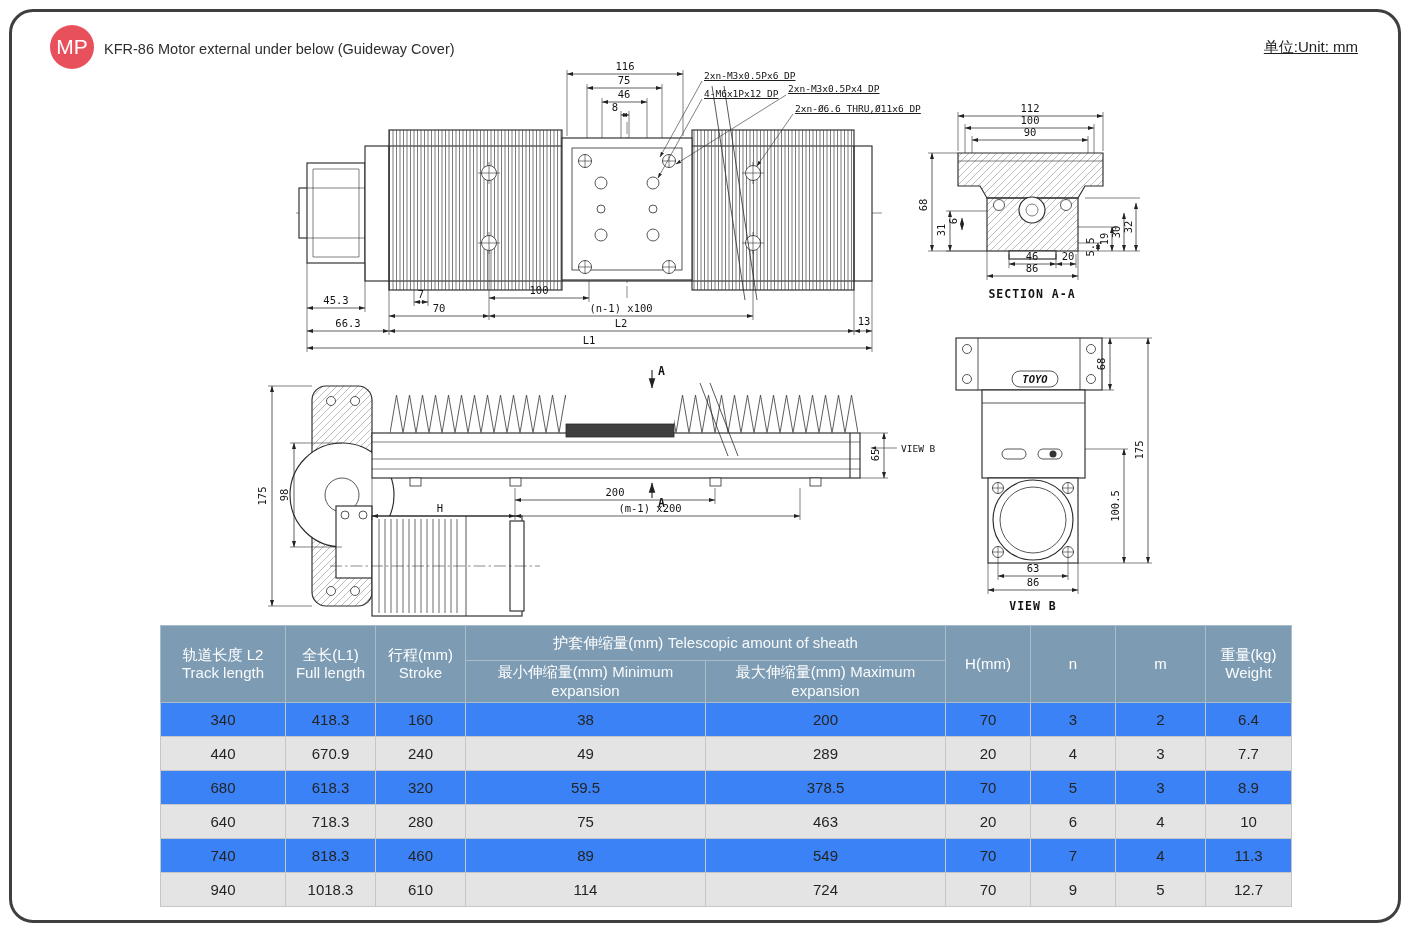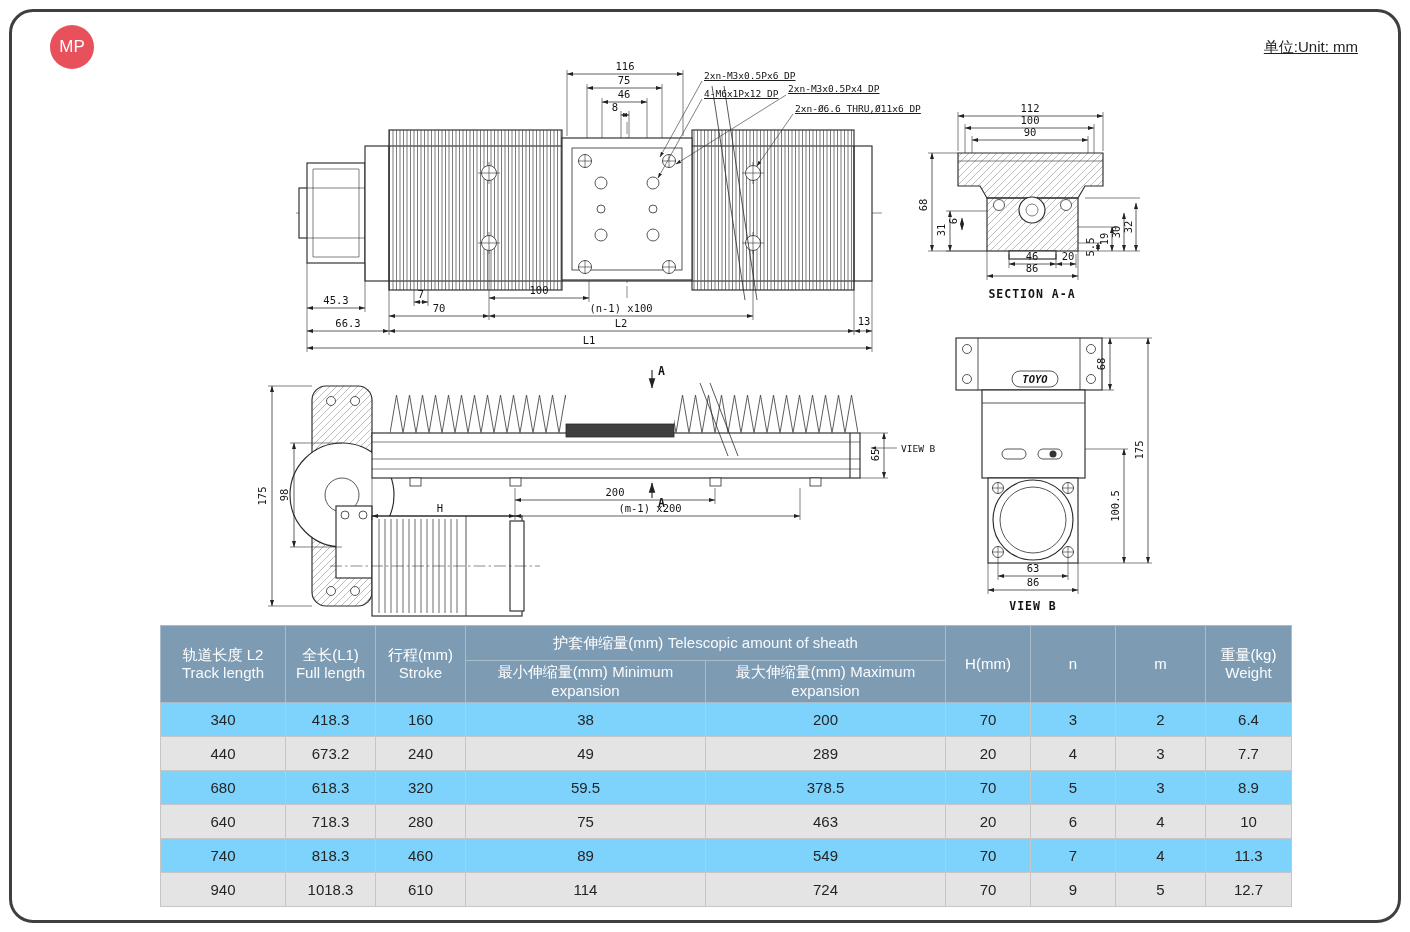--- a/index.html
+++ b/index.html
@@ -1,21 +1,21 @@
 <!DOCTYPE html>
 <html><head>
 <meta charset="utf-8">
 <style>
   * { margin:0; padding:0; box-sizing:border-box; }
   html,body { width:1410px; height:932px; }
   body { background:#fff; font-family:"Liberation Sans", sans-serif; position:relative; overflow:hidden; color:#222; }
   .frame { position:absolute; inset:9px; border:3px solid #3f3f3f; border-radius:24px; pointer-events:none; }
 
   .header { position:absolute; top:24px; left:50px; right:52px; height:46px; display:flex; align-items:center; }
-  .badge { width:44px; height:44px; border-radius:50%; background:#e8505b; color:#fff; display:flex; align-items:center; justify-content:center; font-size:17px; flex:0 0 auto; }
+  .badge { width:44px; height:44px; border-radius:50%; background:#e8505b; color:#fff; display:flex; align-items:center; justify-content:center; font-size:21px; flex:0 0 auto; }
   .title-cn { font-size:21px; color:#1f1f1f; margin-left:14px; letter-spacing:.5px; white-space:nowrap; }
   .title-en { font-size:14.5px; color:#2e2e2e; margin-left:10px; margin-top:4px; white-space:nowrap; }
   .unit { margin-left:auto; font-size:15px; color:#1f1f1f; white-space:nowrap;text-decoration:underline; }
 
   svg.draw { position:absolute; left:0; top:58px; }
   .s1 { stroke:#2c2c2c; stroke-width:1.15; }
   .s08 { stroke:#2c2c2c; stroke-width:0.8; }
   .tn { stroke:#2c2c2c; stroke-width:0.6; fill:none; }
   .dm { stroke:#2c2c2c; stroke-width:0.75; fill:none; }
   .cl { stroke:#2c2c2c; stroke-width:0.55; fill:none; stroke-dasharray:12 3 2.5 3; }
@@ -27,30 +27,31 @@
   text.txb { font-size:11.5px; font-weight:bold; letter-spacing:1px; }
 
   .tablewrap { position:absolute; left:140px; top:625px; width:1131px; }
   table { border-collapse:collapse; width:100%; table-layout:fixed; border:1px solid #8fa5b5;margin-left:20px; }
   th { background:#7d9cb4; color:#fff; font-weight:normal; border:1px solid #a9bcca; padding:2px 3px; text-align:center; vertical-align:middle; }
   thead tr:first-child { height:35px; }
   thead tr:last-child  { height:35px; }
   .hcn { font-size:15px; line-height:1.25; }
   .hen { font-size:15px; line-height:1.2; opacity:.95; }
   span.hcn, span.hen { display:inline; }
-  td { border:1px solid #c6c6c6; text-align:center; font-size:15px; color:#242424; height:34px; background:#7dd3fc; }
+  td { border:1px solid #c6c6c6; text-align:center; font-size:15px; color:#242424; height:34px; background:#3b82f6; }
   tbody tr:nth-child(even) td { background:#e4e4e4; }
 </style>
 </head>
 <body>
 
 <div class="frame"></div>
 
 <div class="header">
   <div class="badge">MP</div>
+  <div class="title-en">KFR-86 Motor external under below (Guideway Cover)</div>
   <div class="unit">单位:Unit: mm</div>
 </div>
 
 <svg class="draw" width="1410" height="566" viewBox="0 0 1410 566">
   <defs>
     <marker id="aE" viewBox="0 0 10 10" refX="9.5" refY="5" markerWidth="9" markerHeight="9" orient="auto-start-reverse">
       <path d="M0,1.8 L10,5 L0,8.2 Z" fill="#222"></path>
     </marker>
     <pattern id="vlines" width="7" height="10" patternUnits="userSpaceOnUse">
       <path d="M1,0 V10 M4.5,0 V10" stroke="#5a5a5a" stroke-width="0.8"></path>
@@ -351,21 +352,21 @@
           <td>160</td>
           <td>38</td>
           <td>200</td>
           <td>70</td>
           <td>3</td>
           <td>2</td>
           <td>6.4</td>
         </tr>
         <tr>
           <td>440</td>
-          <td>673.2</td>
+          <td>670.9</td>
           <td>240</td>
           <td>49</td>
           <td>289</td>
           <td>20</td>
           <td>4</td>
           <td>3</td>
           <td>7.7</td>
         </tr>
         <tr>
           <td>680</td>

